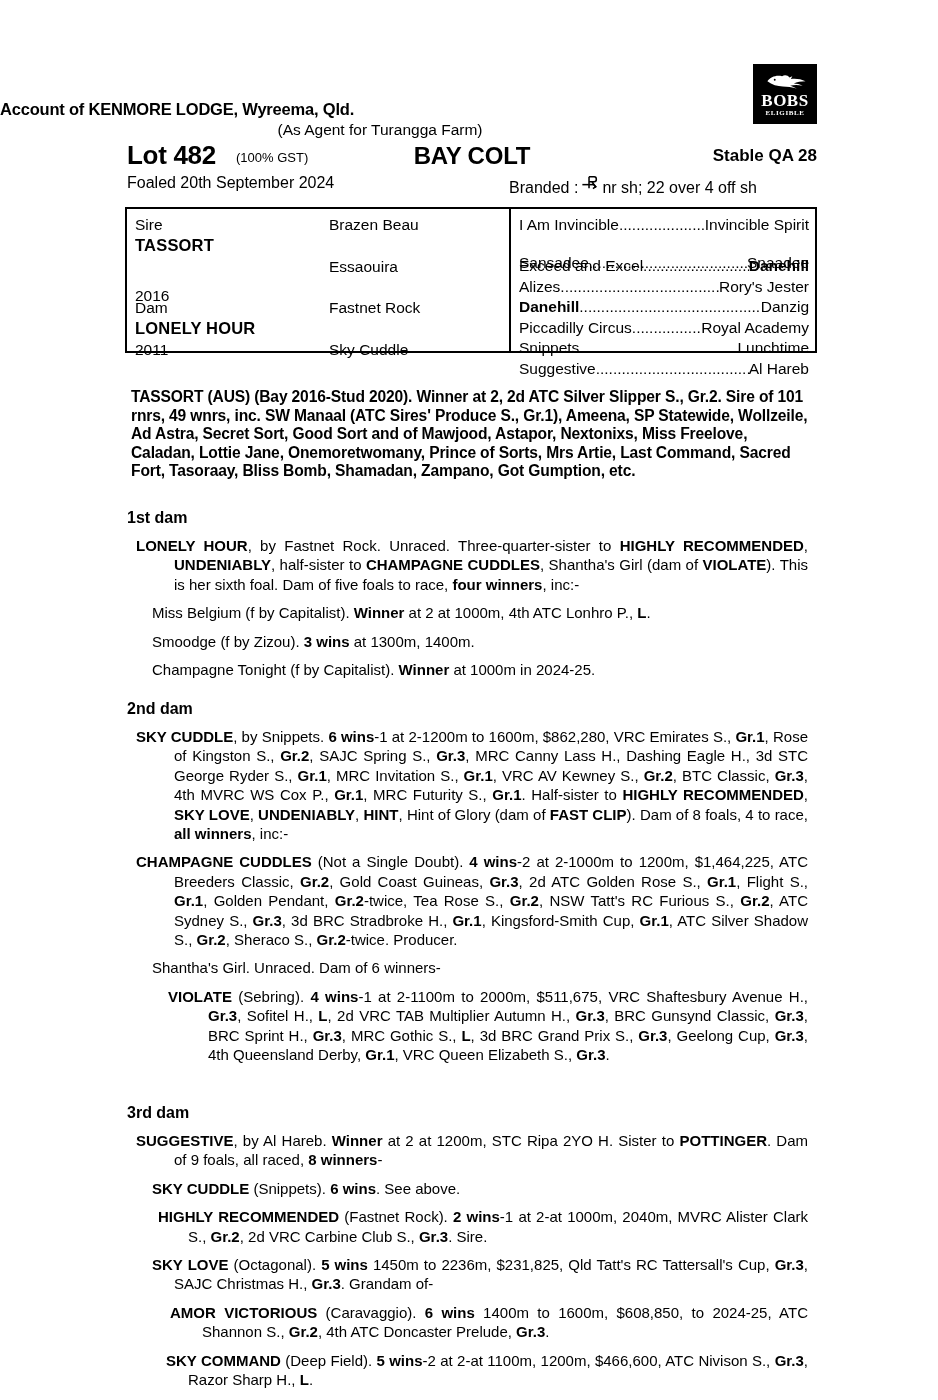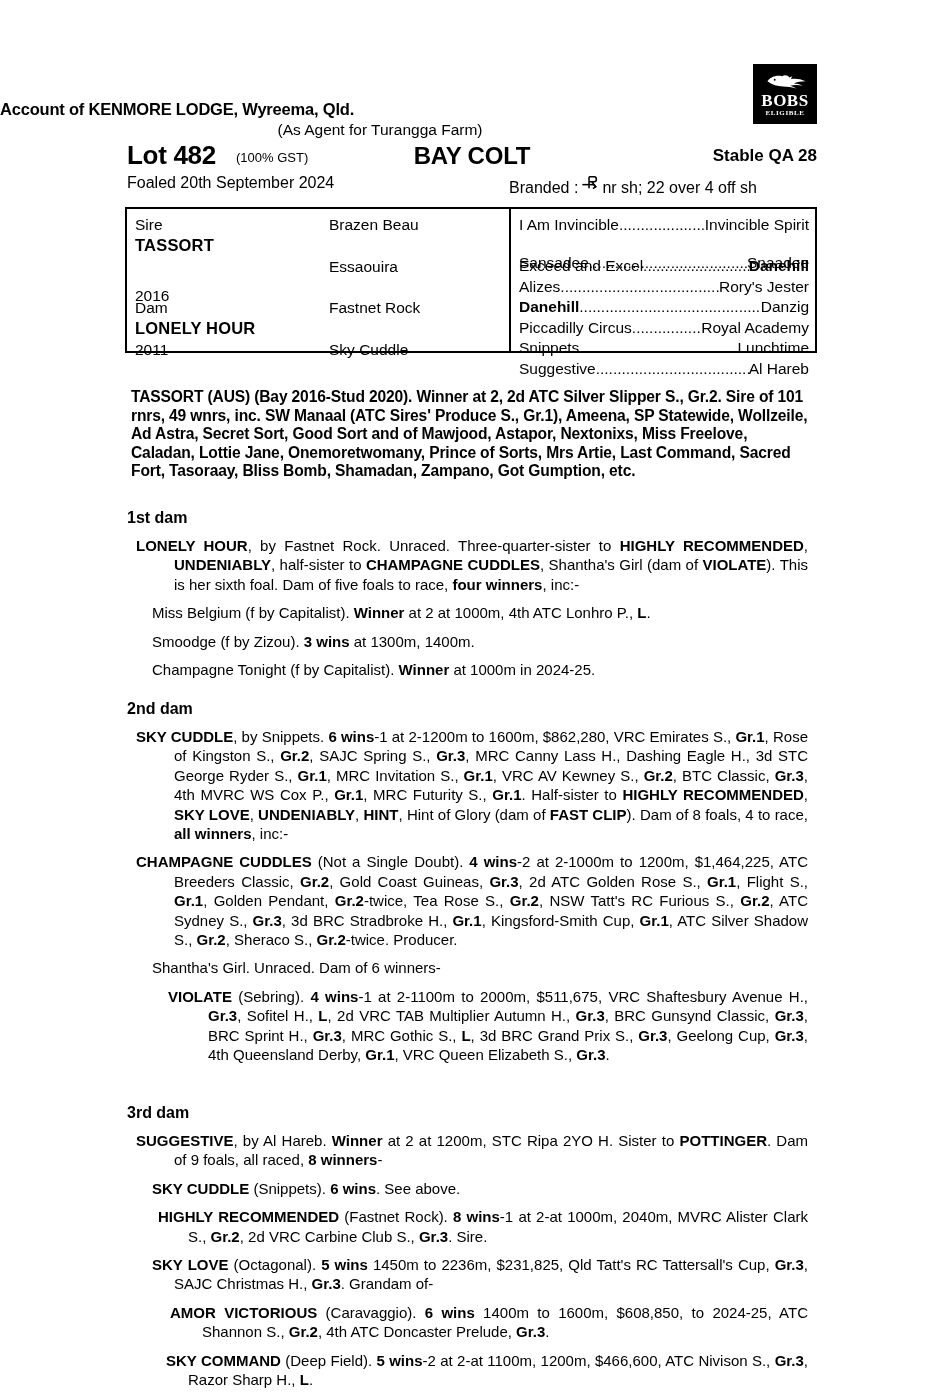--- a/index.html
+++ b/index.html
@@ -337,19 +337,19 @@
     <div class="p hang"><b>SKY CUDDLE</b>, by Snippets. <b>6 wins</b>-1 at 2-1200m to 1600m, $862,280, VRC Emirates S., <b>Gr.1</b>, Rose of Kingston S., <b>Gr.2</b>, SAJC Spring S., <b>Gr.3</b>, MRC Canny Lass H., Dashing Eagle H., 3d STC George Ryder S., <b>Gr.1</b>, MRC Invitation S., <b>Gr.1</b>, VRC AV Kewney S., <b>Gr.2</b>, BTC Classic, <b>Gr.3</b>, 4th MVRC WS Cox P., <b>Gr.1</b>, MRC Futurity S., <b>Gr.1</b>. Half-sister to <b>HIGHLY RECOMMENDED</b>, <b>SKY LOVE</b>, <b>UNDENIABLY</b>, <b>HINT</b>, Hint of Glory (dam of <b>FAST CLIP</b>). Dam of 8 foals, 4 to race, <b>all winners</b>, inc:-</div>
     <div class="p hang"><b>CHAMPAGNE CUDDLES</b> (Not a Single Doubt). <b>4 wins</b>-2 at 2-1000m to 1200m, $1,464,225, ATC Breeders Classic, <b>Gr.2</b>, Gold Coast Guineas, <b>Gr.3</b>, 2d ATC Golden Rose S., <b>Gr.1</b>, Flight S., <b>Gr.1</b>, Golden Pendant, <b>Gr.2</b>-twice, Tea Rose S., <b>Gr.2</b>, NSW Tatt's RC Furious S., <b>Gr.2</b>, ATC Sydney S., <b>Gr.3</b>, 3d BRC Stradbroke H., <b>Gr.1</b>, Kingsford-Smith Cup, <b>Gr.1</b>, ATC Silver Shadow S., <b>Gr.2</b>, Sheraco S., <b>Gr.2</b>-twice. Producer.</div>
     <div class="p flat" style="padding-left:16px;">Shantha's Girl. Unraced. Dam of 6 winners-</div>
     <div class="p hang2" style="padding-left:72px;text-indent:-40px;"><b>VIOLATE</b> (Sebring). <b>4 wins</b>-1 at 2-1100m to 2000m, $511,675, VRC Shaftesbury Avenue H., <b>Gr.3</b>, Sofitel H., <b>L</b>, 2d VRC TAB Multiplier Autumn H., <b>Gr.3</b>, BRC Gunsynd Classic, <b>Gr.3</b>, BRC Sprint H., <b>Gr.3</b>, MRC Gothic S., <b>L</b>, 3d BRC Grand Prix S., <b>Gr.3</b>, Geelong Cup, <b>Gr.3</b>, 4th Queensland Derby, <b>Gr.1</b>, VRC Queen Elizabeth S., <b>Gr.3</b>.</div>
   </div>
 
   <div class="blk" style="top:1104px;">
     <div class="dam-head">3rd dam</div>
     <div class="p hang"><b>SUGGESTIVE</b>, by Al Hareb. <b>Winner</b> at 2 at 1200m, STC Ripa 2YO H. Sister to <b>POTTINGER</b>. Dam of 9 foals, all raced, <b>8 winners</b>-</div>
     <div class="p flat" style="padding-left:16px;"><b>SKY CUDDLE</b> (Snippets). <b>6 wins</b>. See above.</div>
-    <div class="p hang" style="padding-left:52px;text-indent:-30px;"><b>HIGHLY RECOMMENDED</b> (Fastnet Rock). <b>8 wins</b>-1 at 2-at 1000m, 2040m, MVRC Alister Clark S., <b>Gr.2</b>, 2d VRC Carbine Club S., <b>Gr.3</b>. Sire.</div>
+    <div class="p hang" style="padding-left:52px;text-indent:-30px;"><b>HIGHLY RECOMMENDED</b> (Fastnet Rock). <b>2 wins</b>-1 at 2-at 1000m, 2040m, MVRC Alister Clark S., <b>Gr.2</b>, 2d VRC Carbine Club S., <b>Gr.3</b>. Sire.</div>
     <div class="p hang" style="padding-left:38px;text-indent:-22px;"><b>SKY LOVE</b> (Octagonal). <b>5 wins</b> 1450m to 2236m, $231,825, Qld Tatt's RC Tattersall's Cup, <b>Gr.3</b>, SAJC Christmas H., <b>Gr.3</b>. Grandam of-</div>
     <div class="p hang" style="padding-left:66px;text-indent:-32px;"><b>AMOR VICTORIOUS</b> (Caravaggio). <b>6 wins</b> 1400m to 1600m, $608,850, to 2024-25, ATC Shannon S., <b>Gr.2</b>, 4th ATC Doncaster Prelude, <b>Gr.3</b>.</div>
     <div class="p hang" style="padding-left:52px;text-indent:-22px;"><b>SKY COMMAND</b> (Deep Field). <b>5 wins</b>-2 at 2-at 1100m, 1200m, $466,600, ATC Nivison S., <b>Gr.3</b>, Razor Sharp H., <b>L</b>.</div>
   </div>
 
 </div>
 
 </body></html>

